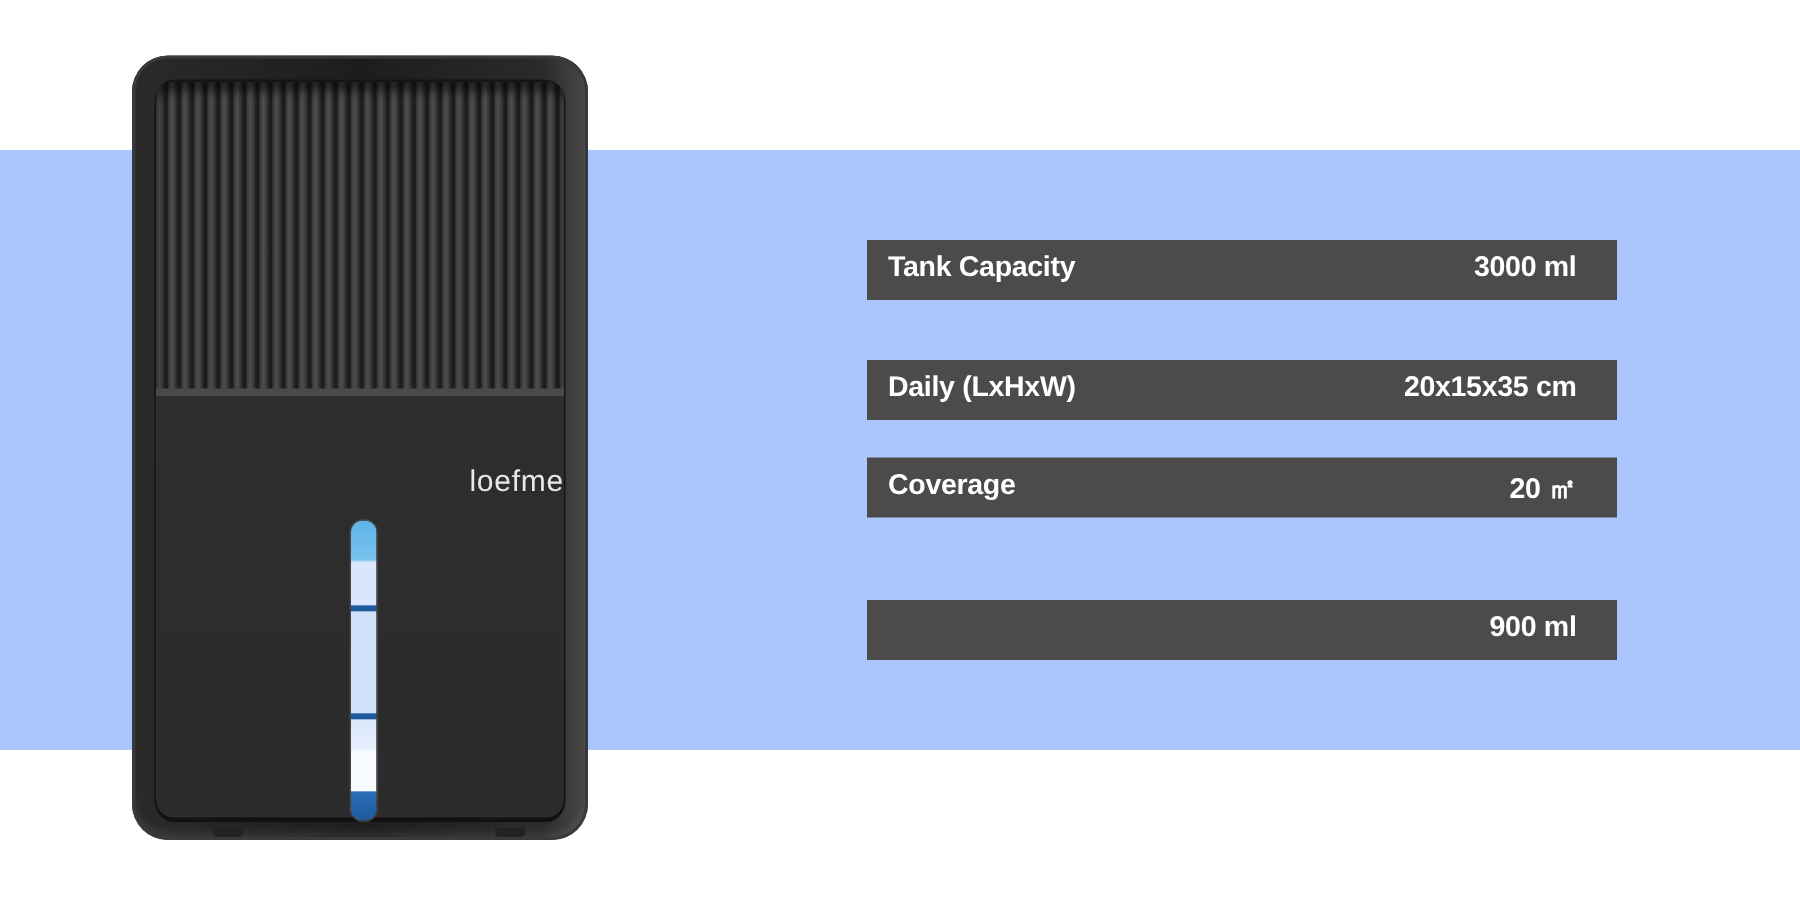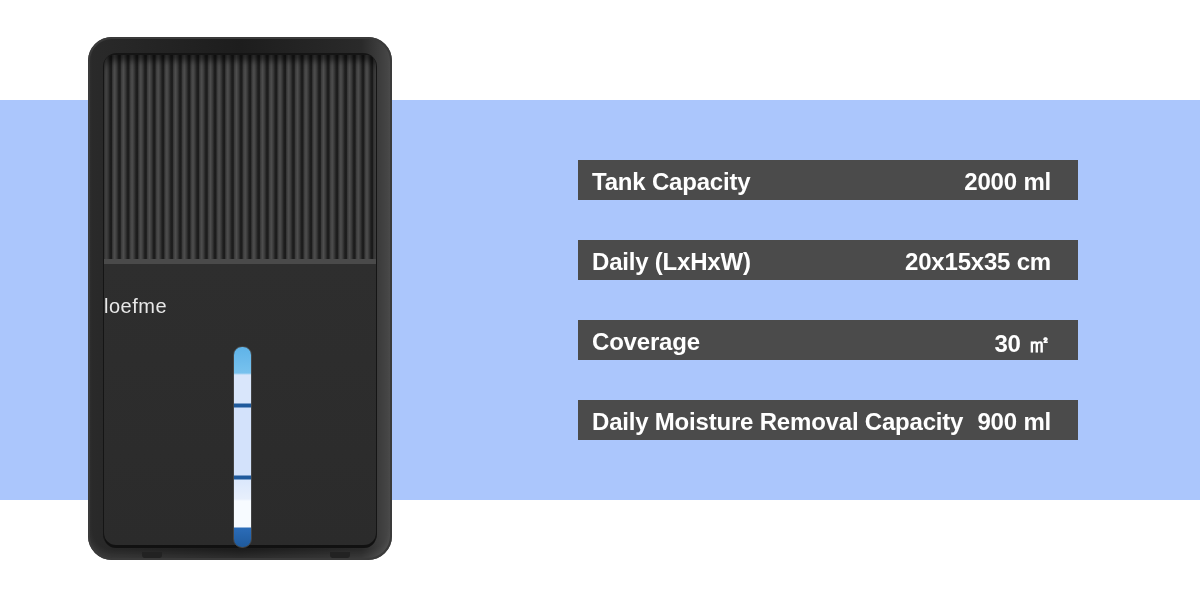--- a/index.html
+++ b/index.html
@@ -35,41 +35,41 @@
       position: absolute; left: 16px; top: 222px; width: 272px; height: 5px;
       background: #4a4a4a;
     }
     .panel {
       position: absolute; left: 16px; top: 227px; width: 272px; height: 284px;
       border-radius: 0 0 12px 12px;
       background: linear-gradient(180deg, #2e2e2e 0%, #2b2b2b 100%);
       box-shadow: inset 0 -3px 0 #111;
     }
     .logo {
-      position: absolute; left: 0; width: 100%; top: 31px; text-align: left;
+      position: absolute; left: 0; width: 100%; top: 46px; text-align: right;
       color: #e8e8e8; font-size: 20px; letter-spacing: 0.5px;
     }
     .tank {
       position: absolute; left: 129px; top: 82px; width: 17px; height: 200px;
       border-radius: 9px; overflow: hidden;
       border: 1px solid #444;
       background: linear-gradient(180deg,
         #5fb3e8 0%, #78c2ee 13%, #d9e6fb 14%, #d9e6fb 28%, #1f5a9c 28.5%, #1f5a9c 30%,
         #d3e2fb 30.5%, #d3e2fb 64%, #1f5a9c 64.5%, #1f5a9c 66%, #dbe8fc 66.5%,
         #e7effc 76%, #f7fbff 77%, #f7fbff 90%, #2b6cb8 90.5%, #1f5a9c 100%);
     }
     .feet {
       position: absolute; top: 552px; height: 6px; width: 20px; background: #222;
       border-radius: 0 0 3px 3px;
     }
     
     .spec {
       position: absolute; left: 578px; width: 500px; height: 40px;
       background: #4b4b4b; color: #ffffff;
-      font-weight: bold; font-size: 24px;
+      font-weight: bold; font-size: 19px;
     }
     .spec .label {
       position: absolute; left: 14px; top: 8px; white-space: nowrap;
       letter-spacing: -0.2px;
     }
     .spec .value {
       position: absolute; right: 27px; top: 8px; white-space: nowrap;
       letter-spacing: -0.2px;
     }
   </style>
@@ -85,26 +85,25 @@
   <div class="panel">
     <div class="logo">loefme</div>
     <div class="tank"></div>
   </div>
 </div>
 <div class="feet" style="left:142px"></div>
 <div class="feet" style="left:330px"></div>
 
 <div class="spec" style="top:160px">
   <span class="label">Tank Capacity</span>
-  <span class="value">2000 ml</span>
+  <span class="value">3000 ml</span>
 </div>
 <div class="spec" style="top:240px">
   <span class="label">Daily (LxHxW)</span>
   <span class="value">20x15x35 cm</span>
 </div>
-<div class="spec" style="top:320px">
+<div class="spec" style="top:305px">
   <span class="label">Coverage</span>
-  <span class="value">30 ㎡</span>
+  <span class="value">20 ㎡</span>
 </div>
 <div class="spec" style="top:400px">
-  <span class="label">Daily Moisture Removal Capacity</span>
   <span class="value">900 ml</span>
 </div>
 
 </body></html>

